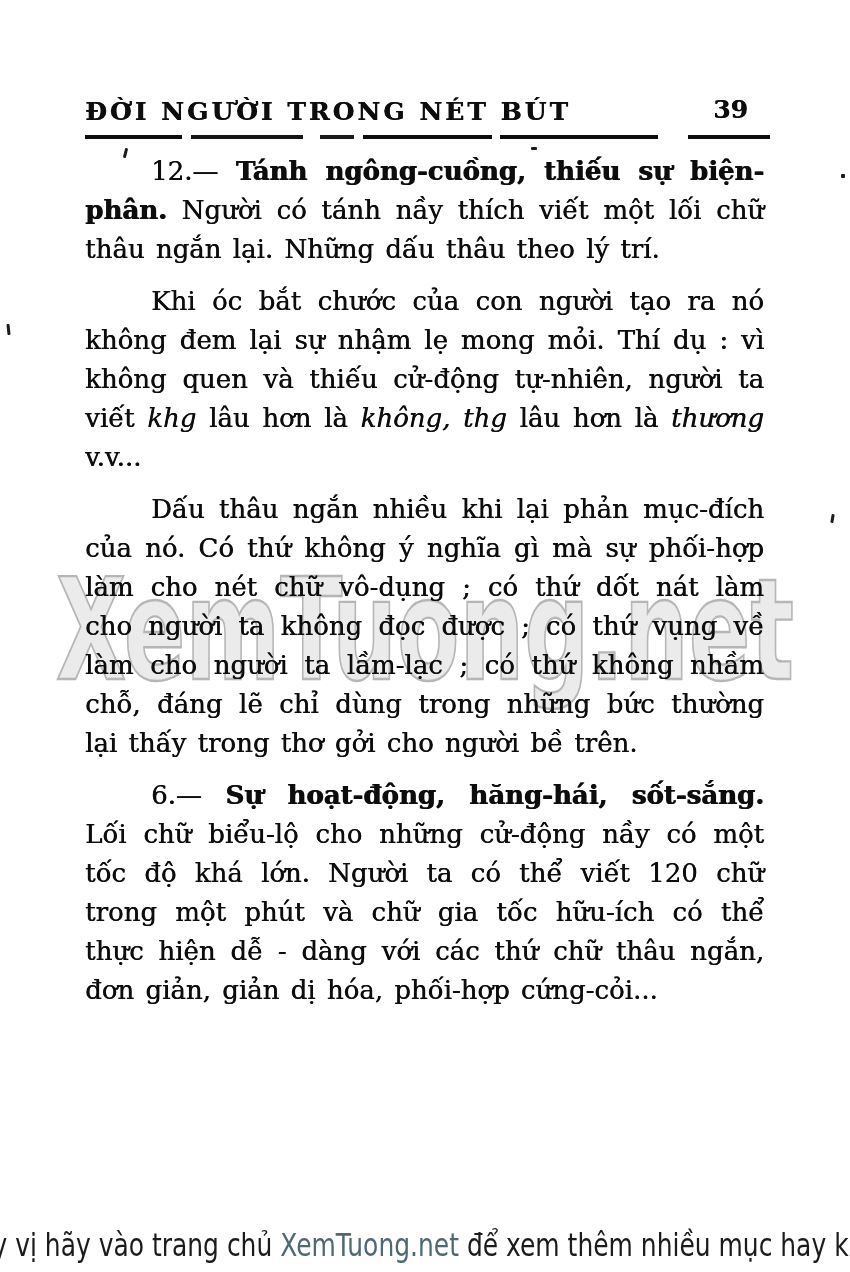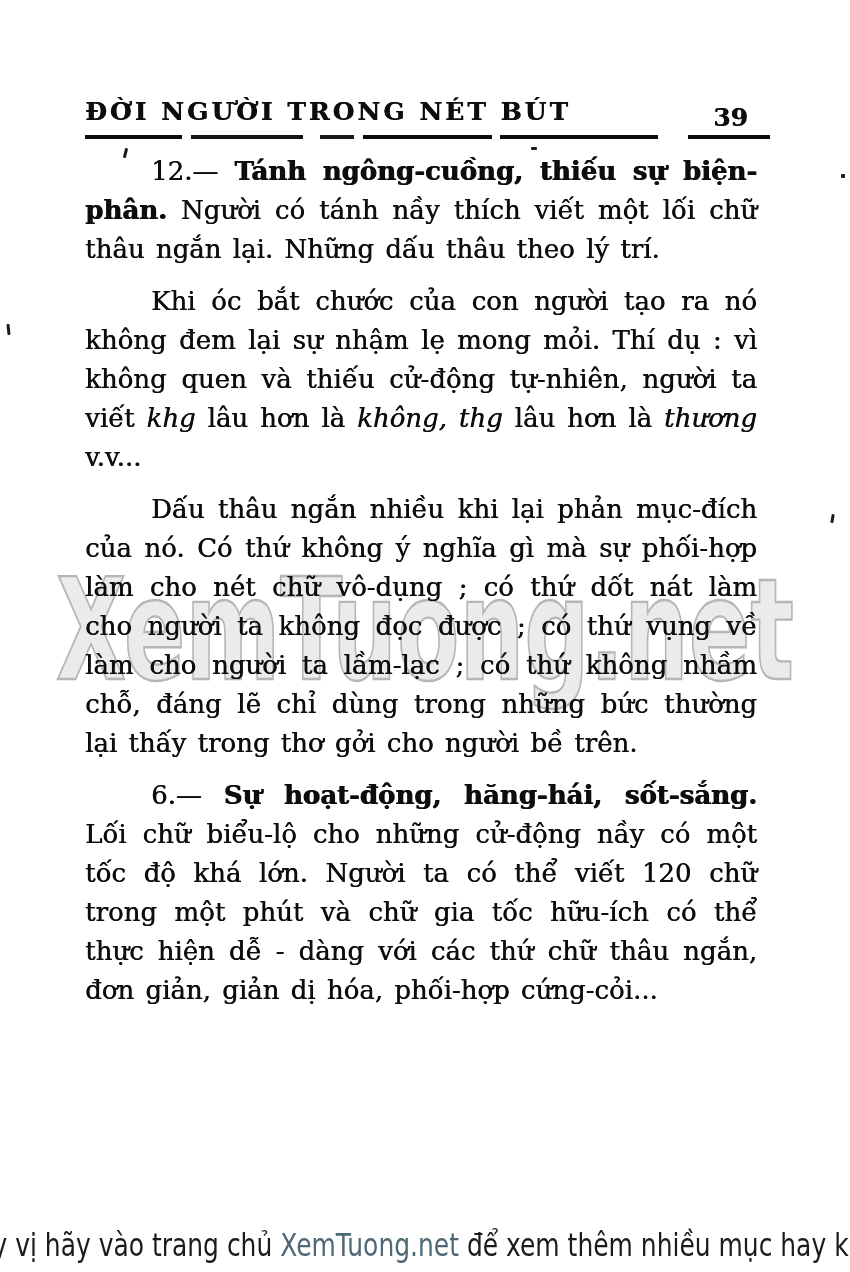--- a/index.html
+++ b/index.html
@@ -21,41 +21,40 @@
   .hdr-title{
     position:absolute;left:85px;top:97px;
     font-size:25px;font-weight:bold;letter-spacing:3px;
     white-space:nowrap;z-index:2;
     text-shadow:0.4px 0 0 currentColor;
   }
   .hdr-pagenum{
     position:absolute;right:102px;top:95px;
     font-size:25px;font-weight:bold;z-index:2;
     text-shadow:0.4px 0 0 currentColor;
-    margin-top:8px;
   }
   .hdr-rule-main{
     position:absolute;left:85px;top:135px;width:573px;height:4px;z-index:2;
     background:linear-gradient(to right,
       #0d0d0d 0 17%, transparent 17% 18.5%,
       #151515 18.5% 38%, transparent 38% 41%,
       #1a1a1a 41% 47%, transparent 47% 48.5%,
       #0d0d0d 48.5% 71%, transparent 71% 72.5%,
       #0d0d0d 72.5% 100%);
   }
   .hdr-rule-page{
     position:absolute;left:688px;top:135px;width:82px;height:4px;
     background:#0d0d0d;z-index:2;
   }
   
   .body-col{
     position:absolute;left:85px;top:152px;width:680px;z-index:1;
   }
   .body-col p{
-    margin:0 8px 13px 0;
+    margin:0 1px 13px 0;
     font-size:26px;line-height:39px;
     text-align:justify;text-indent:66px;
     word-spacing:3px;
     text-shadow:0.45px 0 0 currentColor;
   }
   .seg-bold{font-weight:bold;text-shadow:0.8px 0 0 currentColor;}
   .seg-italic{font-style:italic;}
   
   .footer{
     position:absolute;left:0;bottom:4px;width:850px;

